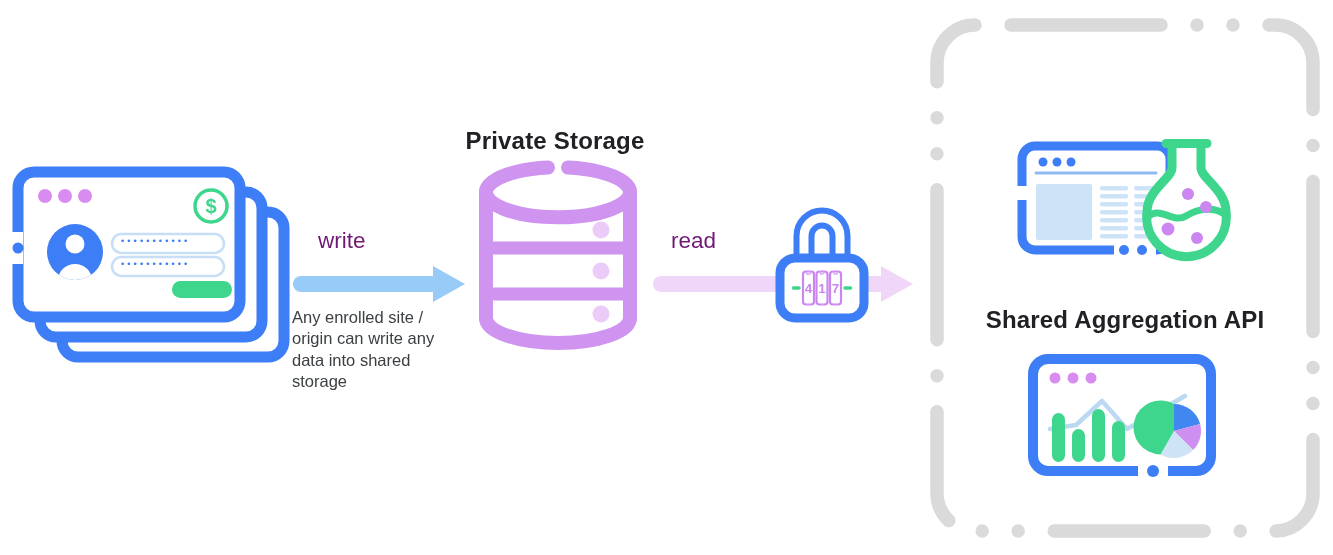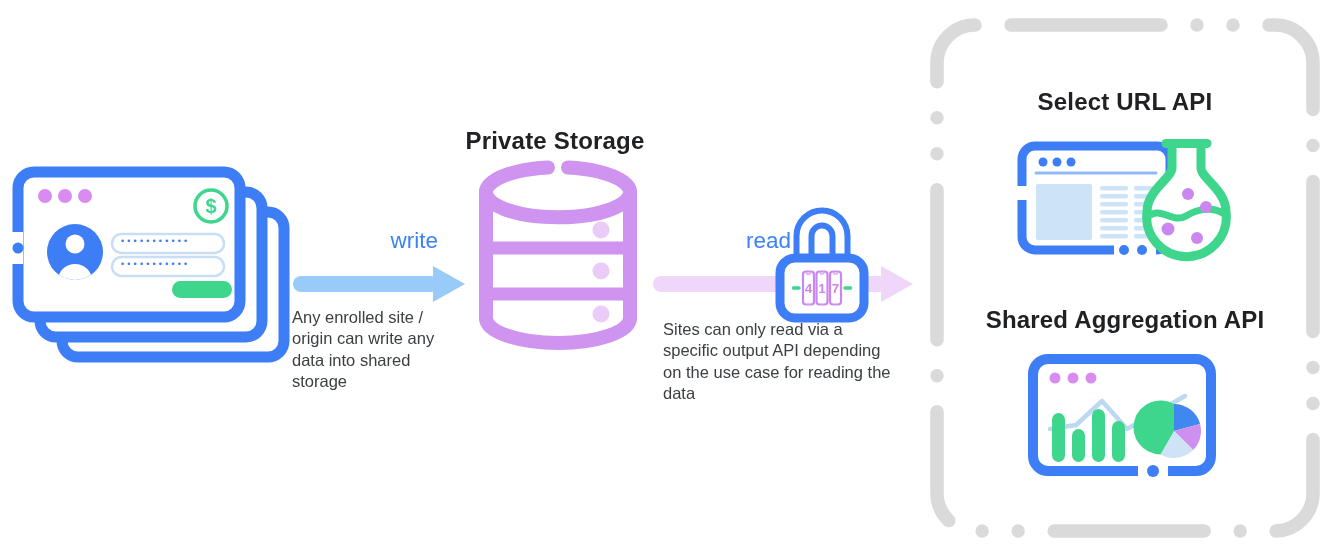--- a/index.html
+++ b/index.html
@@ -5,21 +5,21 @@
   html,body{margin:0;padding:0;background:#fff;}
   .canvas{
     position:relative;width:1333px;height:555px;overflow:hidden;background:#fff;
     font-family:"Liberation Sans",sans-serif;
   }
   .abs{position:absolute;}
   .title{
     font-size:24px;font-weight:700;color:#202124;text-align:center;letter-spacing:.2px;
   }
   .arrow-label{
-    font-size:22.5px;font-weight:400;color:#3b82f6;text-align:right;
+    font-size:22.5px;font-weight:400;color:#701a75;text-align:left;
   }
   .note{
     font-size:16.5px;line-height:1.3;color:#3c4043;
   }
   svg{display:block;overflow:visible;}
 </style>
 </head>
 <body>
 
 <div class="canvas">
@@ -143,27 +143,25 @@
         <text x="47" y="117" font-size="12" fill="#DCAAF5">2</text>
       </g>
       <g clip-path="url(#dial2)">
         <text x="60.5" y="79" font-size="12" fill="#DCAAF5">6</text>
         <text x="60.5" y="97" font-size="13.5" fill="#CB86F0">7</text>
         <text x="60.5" y="117" font-size="12" fill="#DCAAF5">8</text>
       </g>
     </g>
   </svg>
 
-  <div class="abs note" style="left:663px;top:319px;width:232px">Sites can only read via a specific output API depending on the use case for reading the data</div>
 
   <svg class="abs" style="left:920px;top:8px" width="410" height="540" viewBox="0 0 410 540">
     <rect x="17" y="17" width="376" height="506" rx="38" fill="none" stroke="#DADADA" stroke-width="13.5" stroke-linecap="round" stroke-dasharray="0 36 150 36 0 36 0 36 112 36"></rect>
   </svg>
 
-  <div class="abs title" style="left:960px;top:88px;width:330px">Select URL API</div>
 
   <svg class="abs" style="left:1016px;top:134px" width="215" height="128" viewBox="0 0 215 128">
     <g>
       <rect x="6" y="12" width="148" height="104" rx="13" fill="#fff" stroke="#3D7DF6" stroke-width="9"></rect>
       <rect x="0" y="52" width="12" height="14" fill="#fff"></rect>
       <rect x="98" y="110" width="42" height="12" fill="#fff"></rect>
       <circle cx="108" cy="116" r="5" fill="#3D7DF6"></circle>
       <circle cx="126" cy="116" r="5" fill="#3D7DF6"></circle>
       <g fill="#3D7DF6">
         <circle cx="27" cy="28" r="4.5"></circle>

